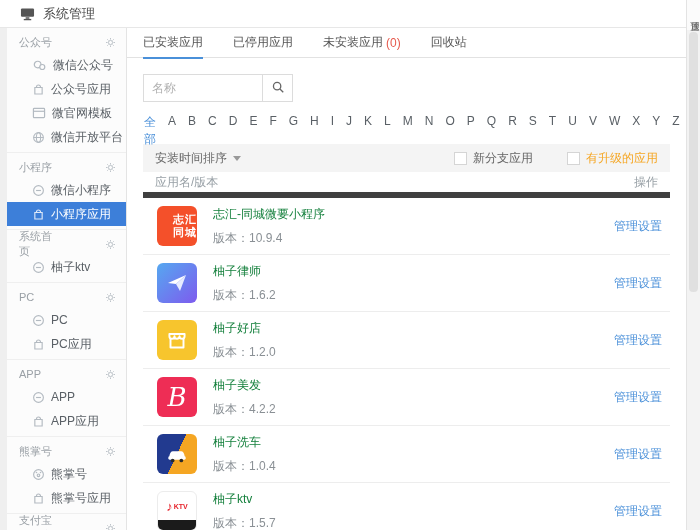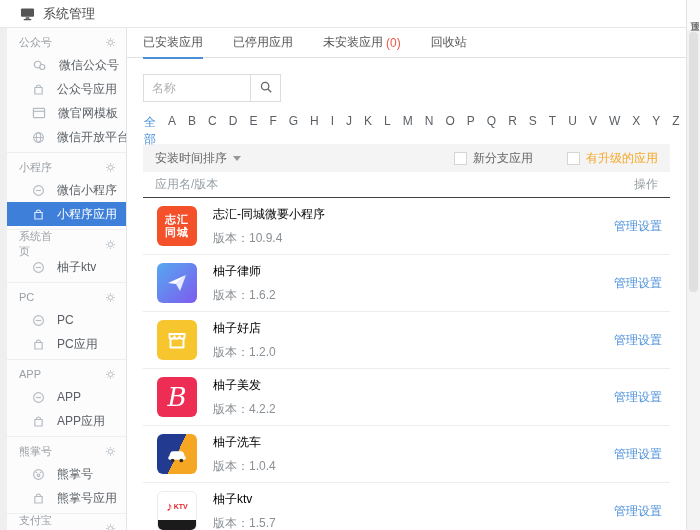--- a/index.html
+++ b/index.html
@@ -24,61 +24,61 @@
   
   .sidebar {
     position:absolute; top:28px; left:0; bottom:0; width:127px;
     background:#fcfcfc; border-right:1px solid #e4e4e4;
     border-left:7px solid #efefef; overflow:hidden;
   }
   .sb-section { padding:3px 0; border-bottom:1px solid #efefef; }
   .sb-head { height:22px; display:flex; align-items:center; padding:0 10px 0 12px;gap:44px; }
   .sb-head-label { color:#9aa0a6; font-size:11px; flex:1; }
   .sb-gear { color:#b9bfc6; display:flex; }
-  .sb-item { height:24px; display:flex; align-items:center; padding-left:25px; gap:12px; cursor:pointer; color:#5a6066; }
+  .sb-item { height:24px; display:flex; align-items:center; padding-left:25px; gap:6px; cursor:pointer; color:#5a6066; }
   .sb-ico { color:#b3bac1; display:flex; }
   .sb-item.active { background:var(--selected,#3d7fd9); color:#ffffff; }
   .sb-item.active .sb-ico { color:#dfe9f8; }
   .sb-label { font-size:12px; white-space:nowrap; }
 
   
   .content {
     position:absolute; top:28px; left:127px; right:14px; bottom:0;
     background:#fff; overflow:hidden;
   }
   .tabs { height:30px; border-bottom:1px solid #e2e2e2; display:flex; align-items:center; padding:0 16px; gap:30px; }
   .tab { color:#555; cursor:pointer; height:30px; display:flex; align-items:center; position:relative; gap:3px; }
   .tab.active::after { content:""; position:absolute; left:0; right:0; bottom:-1px; height:2px; background:var(--accent,#4a90d9); }
   .tab .count { color:var(--danger,#e6594c); }
 
   .search-row { margin:16px 16px 0; display:flex; }
-  .search-input { width:108px; height:28px; border:1px solid #dcdcdc; padding:0 8px; font-size:12px; color:#555; outline:none; font-family:inherit; }
+  .search-input { width:120px; height:28px; border:1px solid #dcdcdc; padding:0 8px; font-size:12px; color:#555; outline:none; font-family:inherit; }
   .search-input::placeholder { color:#b0b0b0; }
   .search-btn { width:30px; height:28px; border:1px solid #dcdcdc; border-left:none; background:#fff; display:flex; align-items:center; justify-content:center; cursor:pointer; color:#666; }
 
   .letters { margin:12px 16px 0; height:18px; display:flex; align-items:flex-start; gap:10px; }
   .letter { color:#5a6066; cursor:pointer; padding:0 1px; }
   .letter.all { color:var(--accent,#4a90d9); }
 
   .sort-bar { margin:12px 16px 0; height:28px; background:#f4f4f4; display:flex; align-items:center; padding:0 12px;text-align:center; }
   .sort-group { display:flex; align-items:center; gap:6px; color:#666; cursor:pointer; }
   .caret { width:0; height:0; border-left:4px solid transparent; border-right:4px solid transparent; border-top:5px solid #999; }
   .cb-wrap { margin-left:auto; display:flex; gap:34px; }
   .cb-group { display:flex; align-items:center; gap:6px; cursor:pointer; }
   .cb-box { width:13px; height:13px; background:#fff; border:1px solid #d5d5d5; display:inline-block; }
 
-  .table-head { margin:0 16px; height:26px; display:flex; align-items:center; justify-content:space-between; padding:0 12px 0 12px; color:#98a0a6; border-bottom:1px solid #404040; }
+  .table-head { margin:0 16px; height:26px; display:flex; align-items:center; justify-content:space-between; padding:0 12px 0 12px; color:#98a0a6; border-bottom:6px solid #404040; }
 
   .app-list { margin:0 16px; }
   .app-row { height:57px; display:flex; align-items:center; padding-left:14px; border-bottom:1px solid #ededed; }
   .app-icon { width:40px; height:40px; border-radius:6px; flex:none; display:flex; align-items:center; justify-content:center; overflow:hidden; position:relative; }
   .ai-lines { color:#fff; font-weight:bold; font-size:11px; line-height:13px; text-align:center; letter-spacing:1px; }
   .ai-script { color:#fff; font-family:"DejaVu Serif","Liberation Serif",serif; font-style:italic; font-size:26px; line-height:1; }
   .app-info { margin-left:16px; }
-  .app-name { color:#000000; font-size:12px; }
+  .app-name { color:#15803d; font-size:12px; }
   .app-version { color:#8a9095; font-size:12px; margin-top:7px; }
   .app-link { margin-left:auto; margin-right:8px; color:var(--accent,#4a90d9); cursor:pointer; text-decoration:none; font-size:12px; }
 
   
   .app-icon.ktv { background:#fff; border:1px solid #ececec; flex-direction:column; justify-content:flex-start; }
   .ktv-logo { flex:1; display:flex; align-items:center; justify-content:center; gap:1px; width:100%; }
   .ktv-star { font-size:13px; }
   .ktv-txt { font-size:7px; font-weight:bold; }
   .ktv-band { height:10px; width:100%; background:#1b1b1b; }
 
@@ -381,21 +381,21 @@
         </div>
     </div>
 
     <div class="table-head">
       <span>应用名/版本</span>
       <span>操作</span>
     </div>
 
     <div class="app-list">
         <div class="app-row">
-          <div class="app-icon" style="background: rgb(244, 80, 42);">
+          <div class="app-icon" style="background: rgb(244, 80, 42); justify-content: flex-end;">
             <div class="ai-lines">志汇<br>同城</div>
           </div>
           <div class="app-info">
             <div class="app-name">志汇-同城微要小程序</div>
             <div class="app-version">版本：10.9.4</div>
           </div>
           <a class="app-link">管理设置</a>
         </div>
         <div class="app-row">
           <div class="app-icon" style="background: linear-gradient(135deg, rgb(86, 168, 240), rgb(126, 91, 238));">

